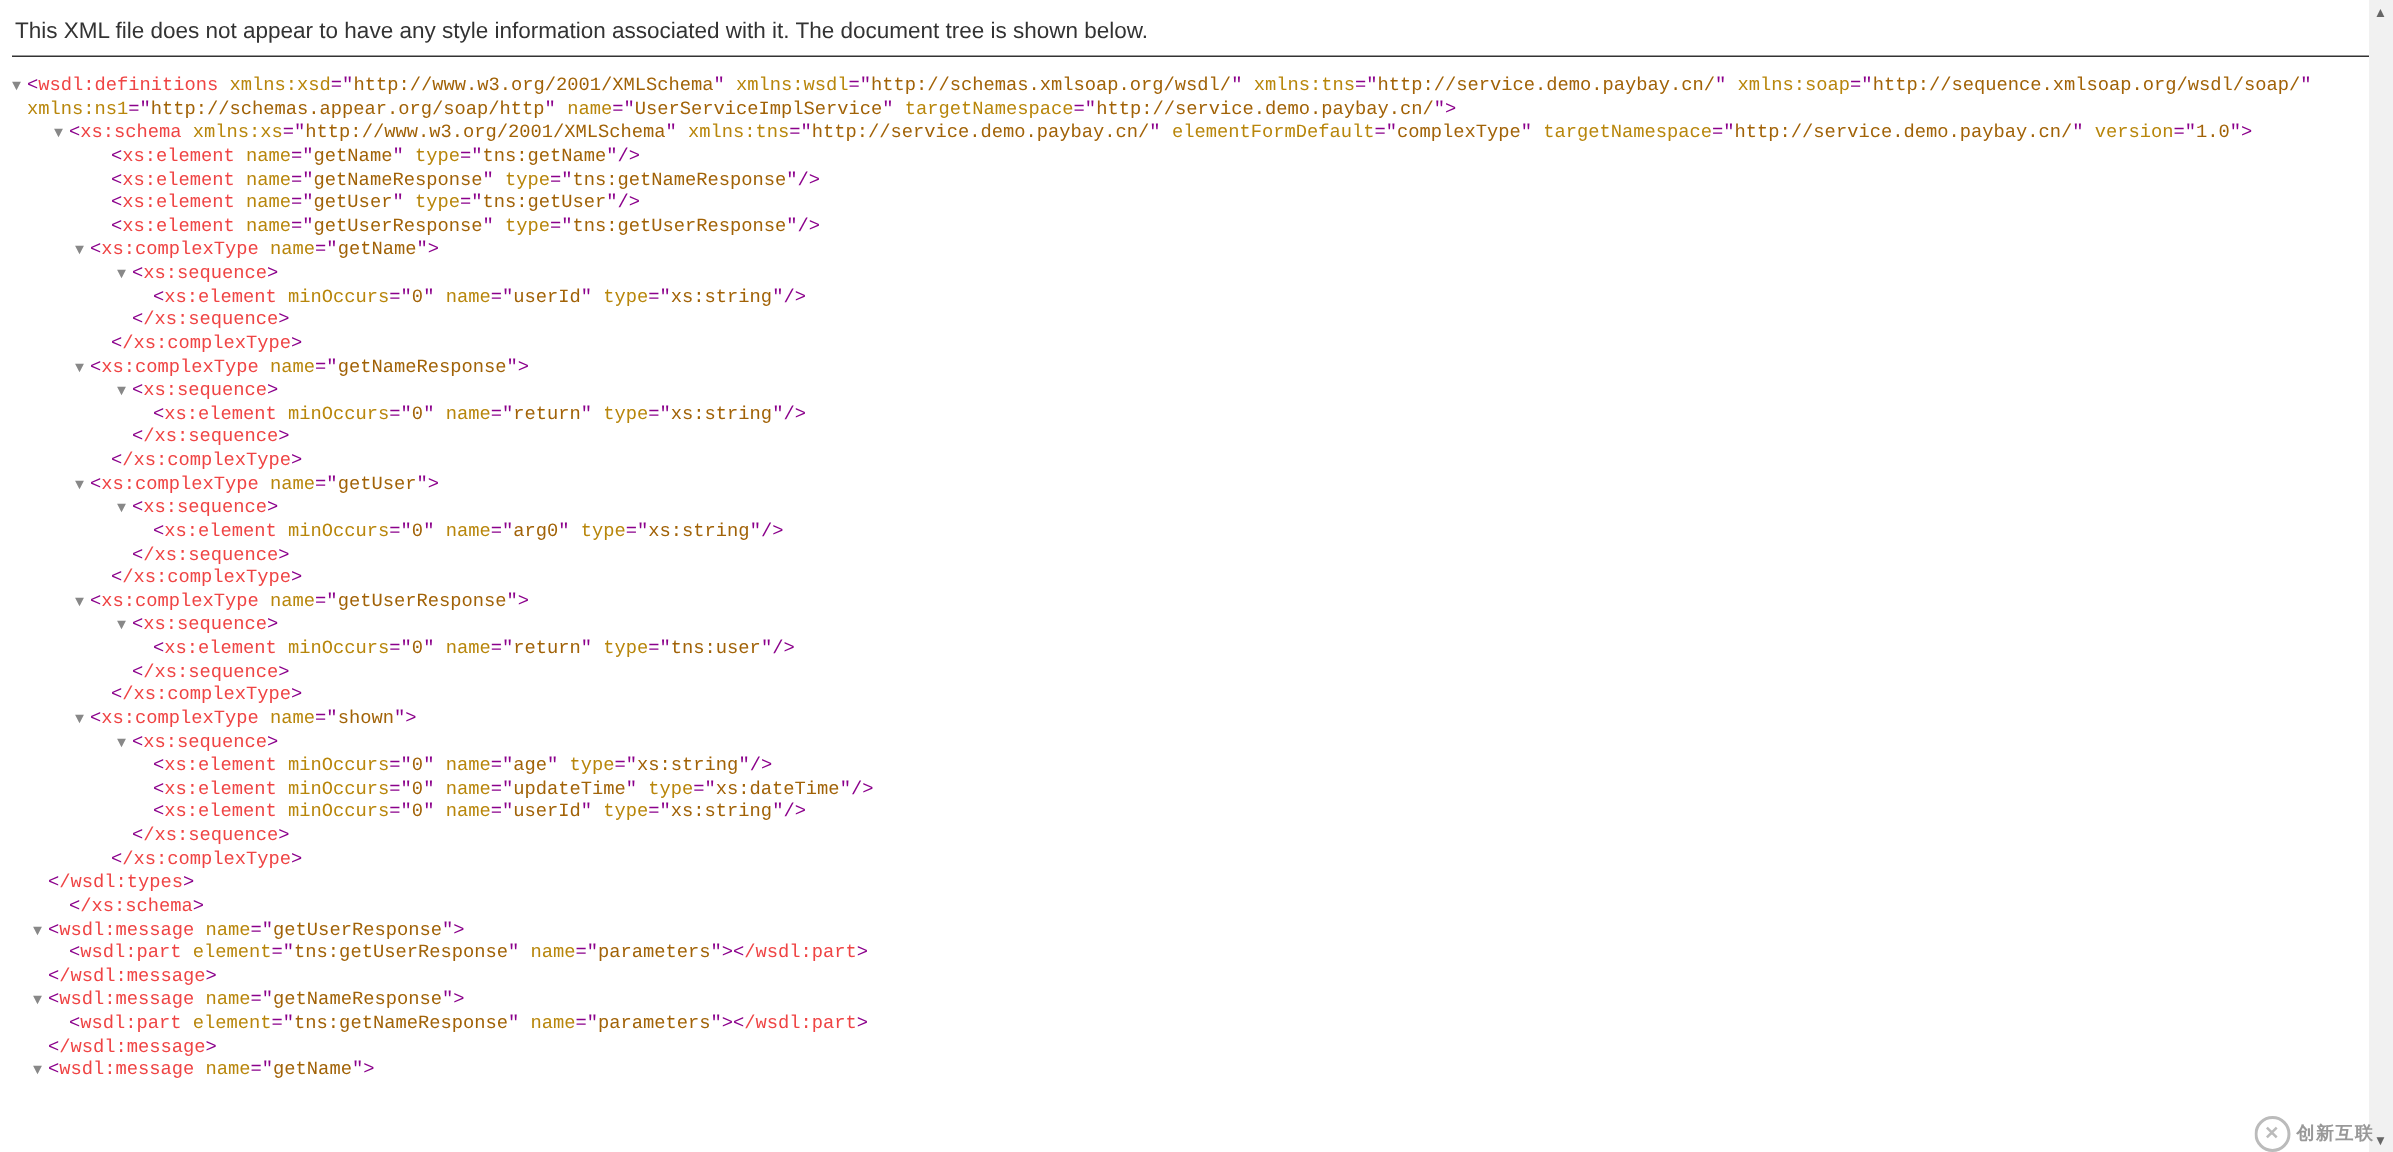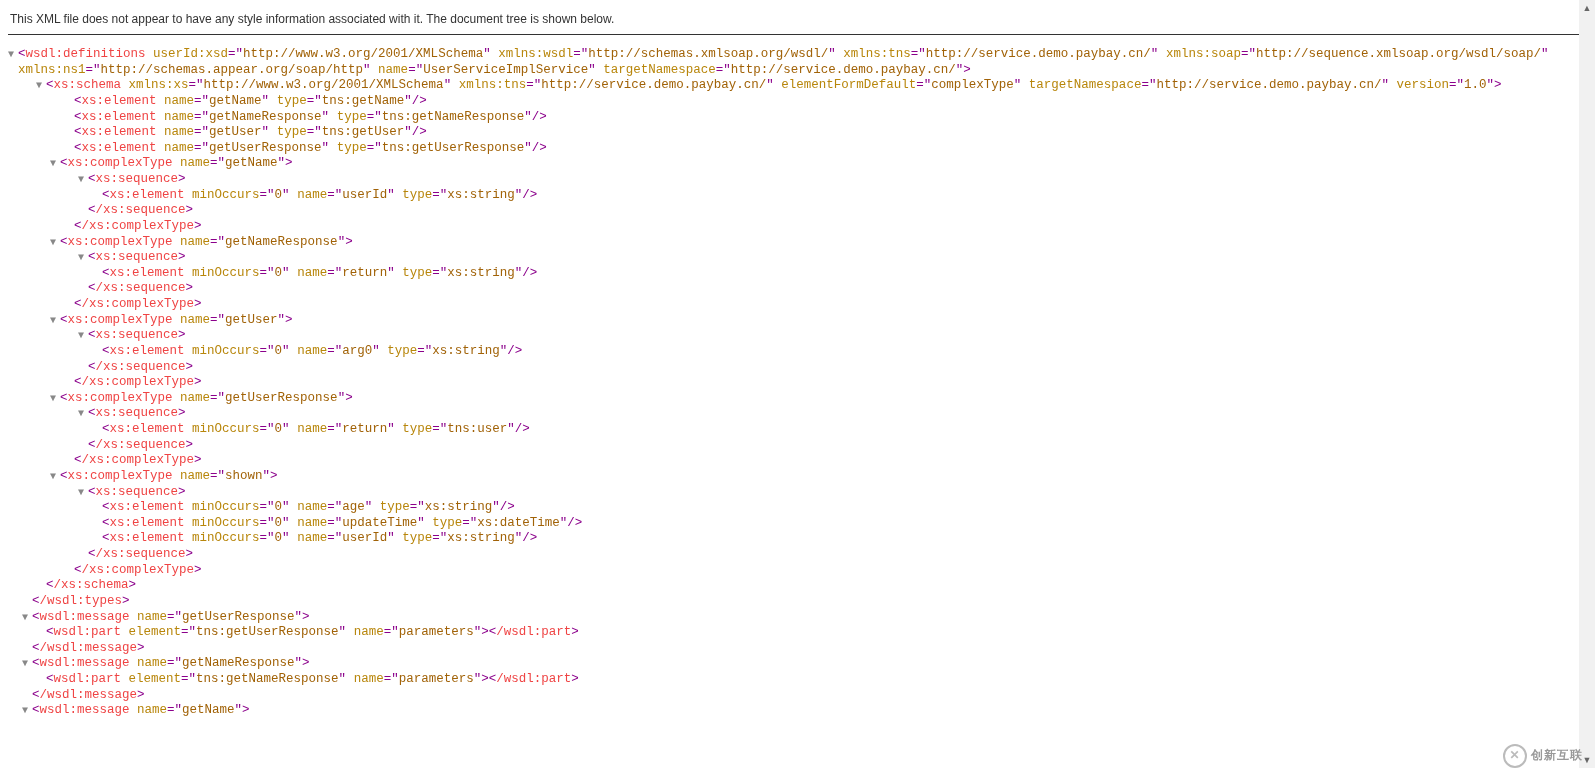--- a/index.html
+++ b/index.html
@@ -4,21 +4,21 @@
 <style>
   body {
     margin: 0;
     padding: 8px;
     font-family: Arial, sans-serif;
     font-size: 13px;
     background: #fff;
     color: #000;
   }
   .header-message {
-    font-size: 12px;
+    font-size: 15px;
     color: #333;
     padding: 4px 0 8px 2px;
   }
   .divider {
     border: none;
     border-top: 1px solid #333;
     margin: 0 0 12px 0;
   }
   .tree {
     font-family: "Consolas", "Courier New", monospace;
@@ -86,21 +86,21 @@
 </head>
 <body>
 
 <div class="header-message">This XML file does not appear to have any style information associated with it. The document tree is shown below.</div>
 <hr class="divider">
 
 <div class="tree">
 
 <div class="line i1">
   <span class="toggle">▼</span><span class="punct">&lt;</span><span class="tag">wsdl:definitions</span>
-  <span class="attr">userId:xsd</span><span class="punct">="</span><span class="val">http://www.w3.org/2001/XMLSchema</span><span class="punct">"</span>
+  <span class="attr">xmlns:xsd</span><span class="punct">="</span><span class="val">http://www.w3.org/2001/XMLSchema</span><span class="punct">"</span>
   <span class="attr">xmlns:wsdl</span><span class="punct">="</span><span class="val">http://schemas.xmlsoap.org/wsdl/</span><span class="punct">"</span>
   <span class="attr">xmlns:tns</span><span class="punct">="</span><span class="val">http://service.demo.paybay.cn/</span><span class="punct">"</span>
   <span class="attr">xmlns:soap</span><span class="punct">="</span><span class="val">http://sequence.xmlsoap.org/wsdl/soap/</span><span class="punct">"</span>
 </div>
 <div class="line i1">
   <span class="attr">xmlns:ns1</span><span class="punct">="</span><span class="val">http://schemas.appear.org/soap/http</span><span class="punct">"</span>
   <span class="attr">name</span><span class="punct">="</span><span class="val">UserServiceImplService</span><span class="punct">"</span>
   <span class="attr">targetNamespace</span><span class="punct">="</span><span class="val">http://service.demo.paybay.cn/</span><span class="punct">"&gt;</span>
 </div>
 
@@ -220,23 +220,23 @@
 </div>
 <div class="line i7">
   <span class="punct">&lt;</span><span class="tag">xs:element</span>
   <span class="attr">minOccurs</span><span class="punct">="</span><span class="val">0</span><span class="punct">"</span>
   <span class="attr">name</span><span class="punct">="</span><span class="val">userId</span><span class="punct">"</span>
   <span class="attr">type</span><span class="punct">="</span><span class="val">xs:string</span><span class="punct">"/&gt;</span>
 </div>
 <div class="line i6"><span class="punct">&lt;</span><span class="tag">/xs:sequence</span><span class="punct">&gt;</span></div>
 <div class="line i5"><span class="punct">&lt;</span><span class="tag">/xs:complexType</span><span class="punct">&gt;</span></div>
 
+<div class="line i2"><span class="punct">&lt;</span><span class="tag">/wsdl:types</span><span class="punct">&gt;</span></div>
+
 <div class="line i3"><span class="punct">&lt;</span><span class="tag">/xs:schema</span><span class="punct">&gt;</span></div>
-
-<div class="line i2"><span class="punct">&lt;</span><span class="tag">/wsdl:types</span><span class="punct">&gt;</span></div>
 
 <div class="line i2">
   <span class="toggle">▼</span><span class="punct">&lt;</span><span class="tag">wsdl:message</span>
   <span class="attr">name</span><span class="punct">="</span><span class="val">getUserResponse</span><span class="punct">"&gt;</span>
 </div>
 <div class="line i3">
   <span class="punct">&lt;</span><span class="tag">wsdl:part</span>
   <span class="attr">element</span><span class="punct">="</span><span class="val">tns:getUserResponse</span><span class="punct">"</span>
   <span class="attr">name</span><span class="punct">="</span><span class="val">parameters</span><span class="punct">"&gt;</span><span class="punct">&lt;</span><span class="tag">/wsdl:part</span><span class="punct">&gt;</span>
 </div>

